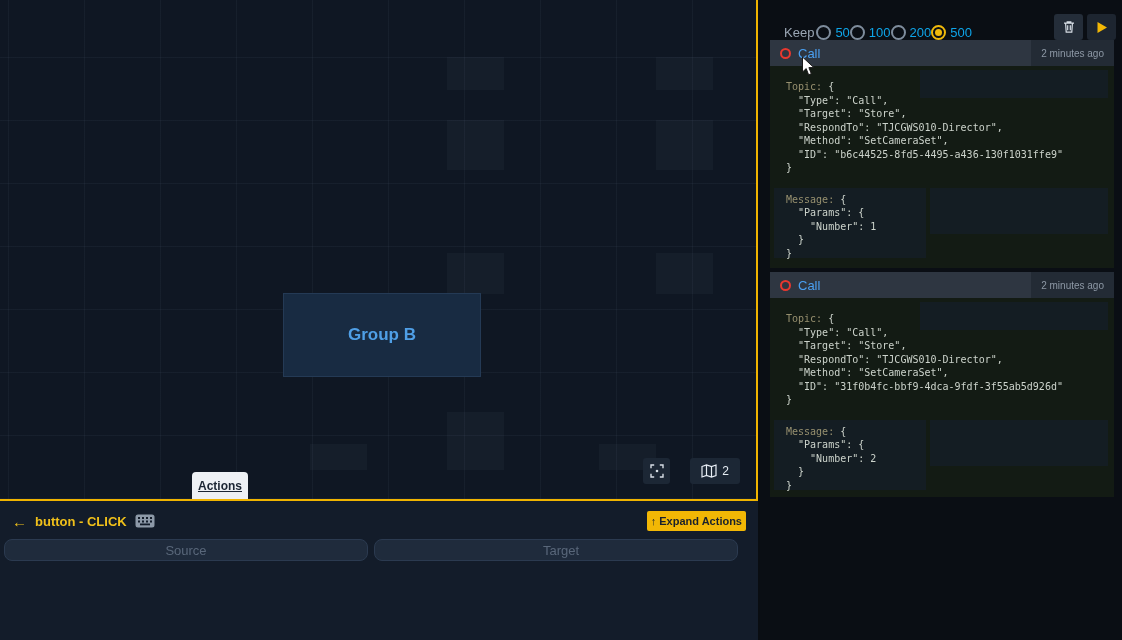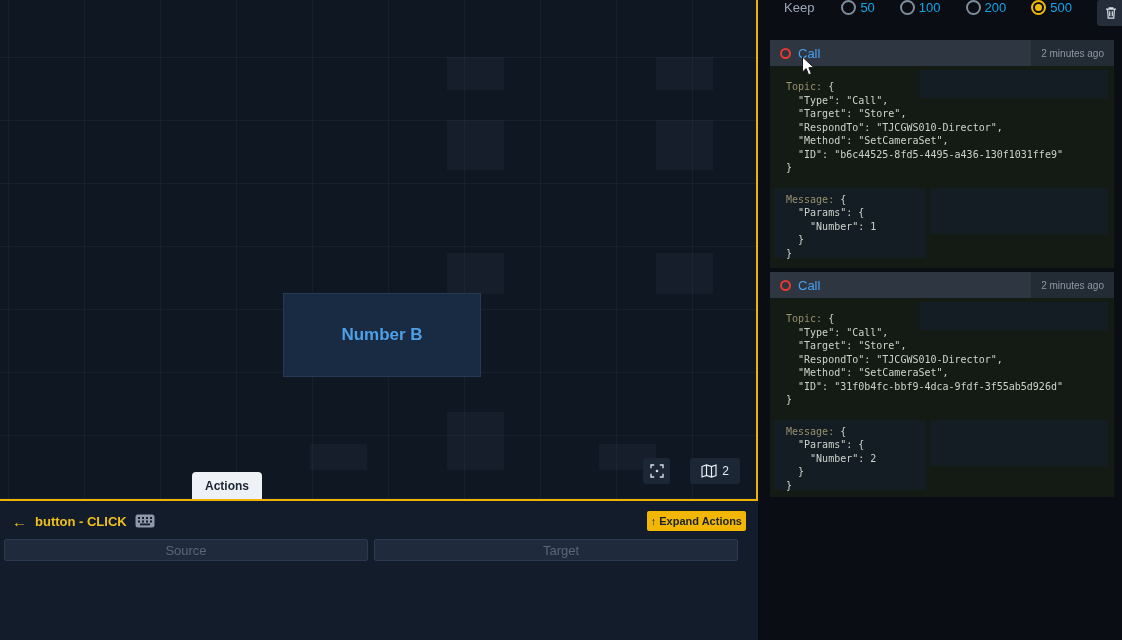--- a/index.html
+++ b/index.html
@@ -42,55 +42,55 @@
   .icon-btn {
     position: absolute; background:#1c2735; border:none; border-radius:3px;
     display:flex; align-items:center; justify-content:center; gap:5px;
     color:#e6ecf3; cursor:pointer; padding:0;
   }
   .fit-btn { left:643px; top:458px; width:27px; height:26px; }
   .map-btn { left:690px; top:458px; width:50px; height:26px; font-size:12px; }
   .map-count { color:#e6ecf3; font-size:12px; }
 
   .actions-tab {
-    position:absolute; left:192px; top:472px; width:70px; height:27px; z-index:2;
+    position:absolute; left:192px; top:472px; width:56px; height:27px; z-index:2;
     background:#eef1f5; color:#1b2533; font-weight:bold; font-size:12px;
     display:flex; align-items:center; justify-content:center;
-    border-radius:4px 4px 0 0; cursor:pointer;
+    border-radius:4px 4px 0 0; cursor:pointer;text-decoration:underline;
   }
 
   
   .editor { position:absolute; left:0; top:501px; width:758px; height:139px; background:#131c2a; }
   .editor-header {
     position:absolute; left:12px; top:8px; right:12px; height:24px;
     display:flex; align-items:center; gap:8px;
   }
   .back { color:#f0c01a; font-size:15px; line-height:1; cursor:pointer; }
   .editor-title { color:#f0c01a; font-weight:bold; font-size:13px; }
   .kbd-icon { display:flex; align-items:center; }
   .expand-btn {
     margin-left:auto; background:#f2b705; color:#19212c; font-weight:bold;
     font-size:11px; border:none; border-radius:2px; padding:4px 4px;
     cursor:pointer; font-family:"Liberation Sans", sans-serif;
   }
   .st-input {
     position:absolute; top:38px; height:22px; background:#1f2b3c;
-    border:1px solid #2b3a50; border-radius:2px; color:#fde047;
+    border:1px solid #2b3a50; border-radius:8px; color:#fde047;
     font-size:13px; text-align:center; font-family:"Liberation Sans", sans-serif;
     outline:none;
   }
   .st-input::placeholder { color:#59677a; }
   .source { left:4px; width:364px; }
   .target { left:374px; width:364px;padding-left:12px; }
 
   
   .messages { position:absolute; left:760px; top:0; width:362px; height:640px; background:#0a0e14; }
   .keep-bar {
     position:absolute; top:0; left:0; width:100%; height:40px;
-    display:flex; align-items:flex-start; padding:0 6px 0 24px; gap:25px;
+    display:flex; align-items:flex-end; padding:0 6px 0 24px; gap:0;
   }
   .keep-label { color:#9aa6b4; font-size:13px; margin-right:2px; }
   .radio { display:flex; align-items:center; gap:4px; cursor:pointer; }
   .radio-circle { width:15px; height:15px; border:2px solid #7e8c9c; border-radius:50%; position:relative; }
   .radio.selected .radio-circle { border-color:#f0b90b; }
   .radio.selected .radio-circle::after {
     content:""; position:absolute; inset:2px; border-radius:50%; background:#f0b90b;
   }
   .radio-label { color:#0ea5e9; font-size:13px; }
   .bar-actions { margin-left:auto; display:flex; gap:4px; }
@@ -139,21 +139,21 @@
     <div class="tile t2"></div>
     <div class="tile t3"></div>
     <div class="tile t4"></div>
     <div class="tile t5"></div>
     <div class="tile t6"></div>
     <div class="tile t7"></div>
     <div class="tile t8"></div>
     <div class="tile t9"></div>
 
     <div class="group-btn group-b">
-      <span>Number B</span>
+      <span>Group B</span>
     </div>
 
     <button class="icon-btn fit-btn">
       <svg width="14" height="14" viewBox="0 0 14 14" fill="none" stroke="#d7dee6" stroke-width="1.4">
         <path d="M1 4.2V1h3.2M9.8 1H13v3.2M13 9.8V13H9.8M4.2 13H1V9.8"></path>
         <circle cx="7" cy="7" r="1.3" fill="#d7dee6" stroke="none"></circle>
       </svg>
     </button>
 
     <button class="icon-btn map-btn">

